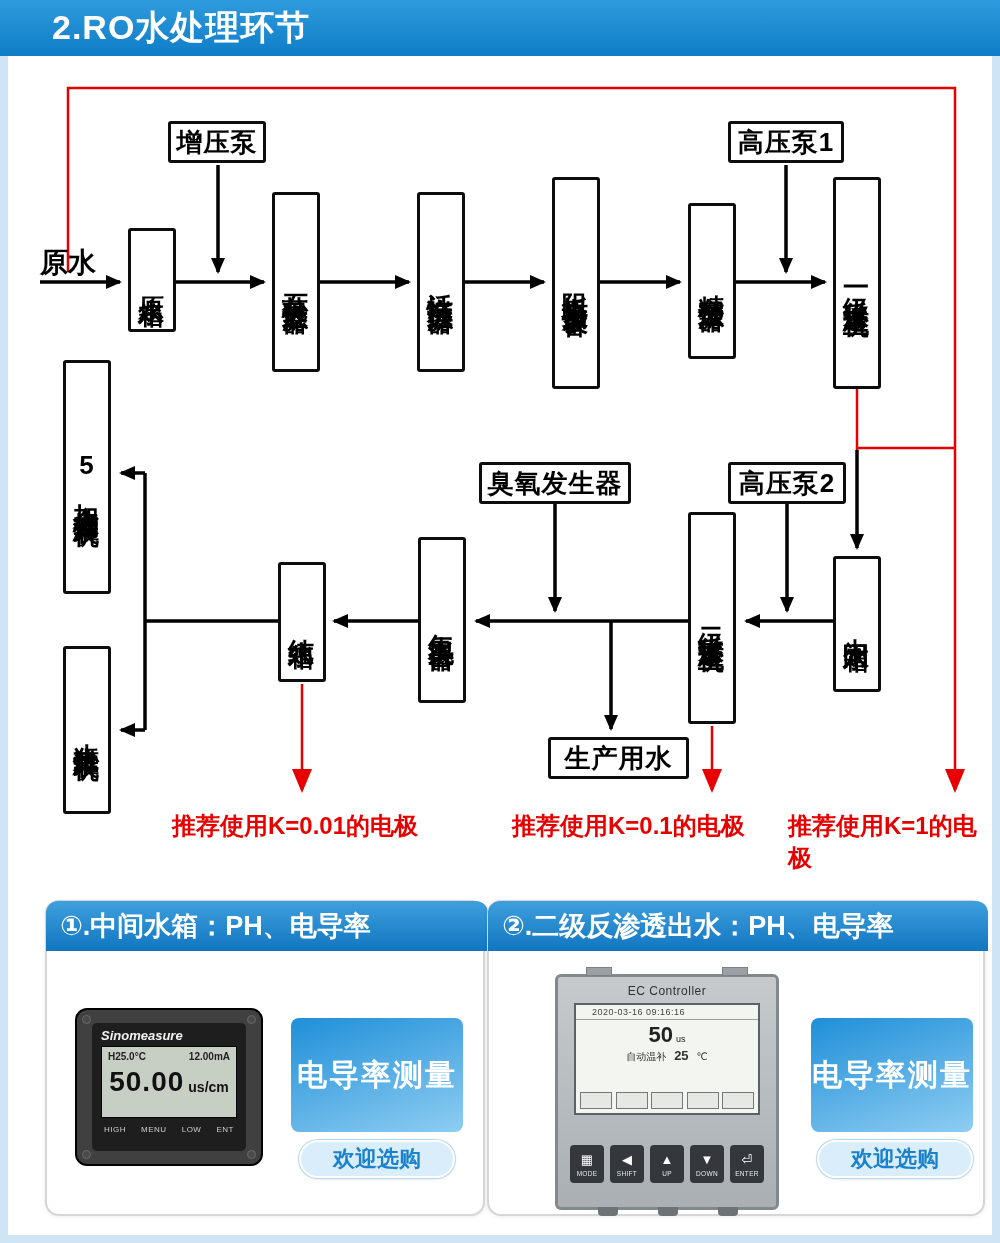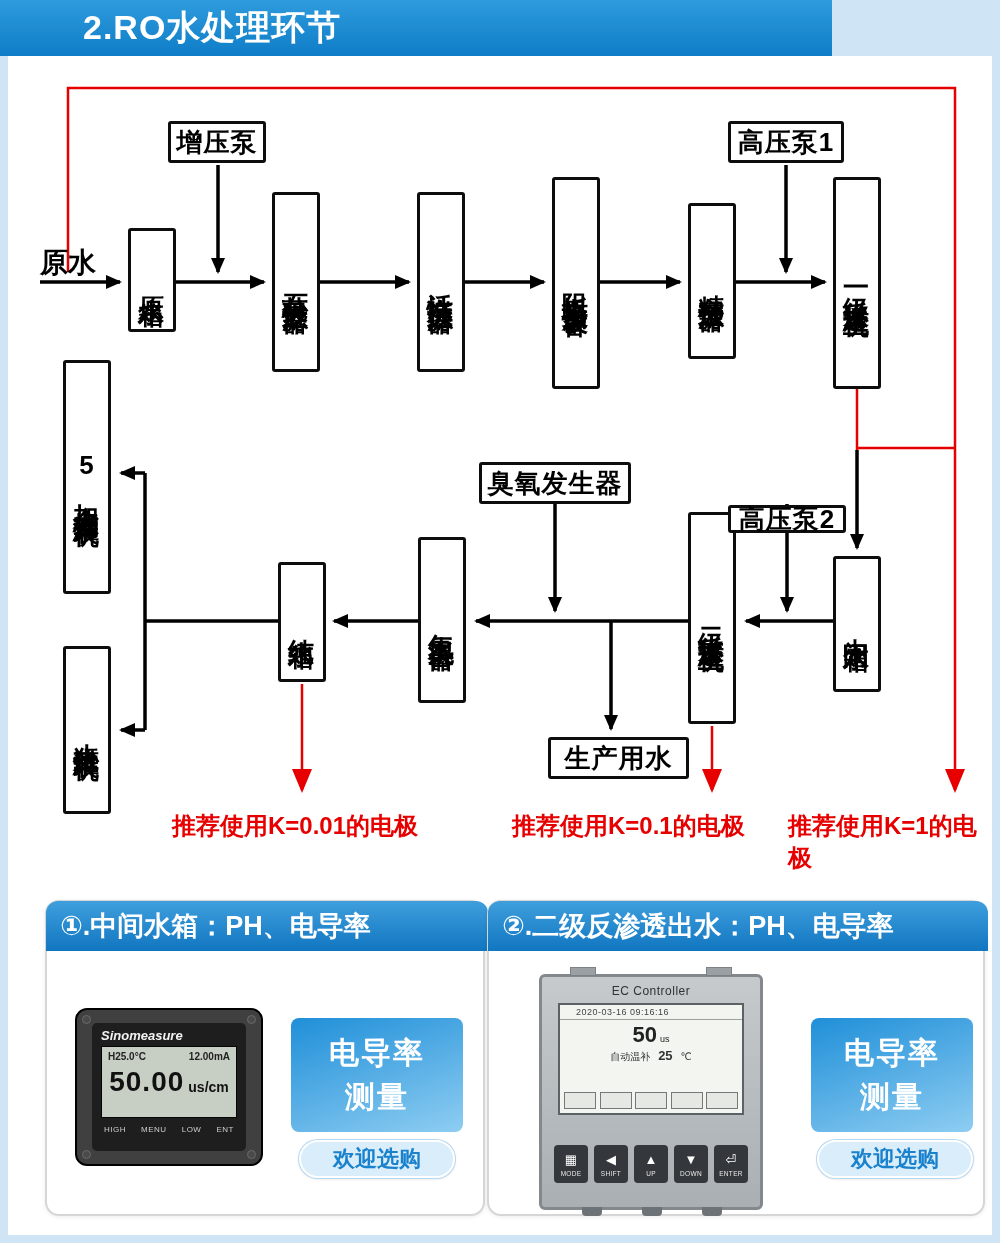--- a/index.html
+++ b/index.html
@@ -1,62 +1,62 @@
 <!DOCTYPE html>
 <html><head>
 <meta charset="utf-8">
 <style>
   * { box-sizing: border-box; }
   body { margin:0; background:#e8eef3; font-family:"Liberation Sans","DejaVu Sans",sans-serif; }
   .page { position:relative; width:1000px; height:1243px; background:#cfe4f4; overflow:hidden; margin:0 auto; }
   .content-bg { position:absolute; left:8px; top:56px; width:984px; height:1179px; background:#fff; }
 
   
-  .main-header { position:absolute; left:0; top:0; width:832px; height:56px;
-    background:linear-gradient(180deg,#2e9bdd 0%,#0f7dc7 100%); display:flex; align-items:center; z-index:3;padding-left:31px; }
+  .main-header { position:absolute; left:0; top:0; width:1000px; height:56px;
+    background:linear-gradient(180deg,#2e9bdd 0%,#0f7dc7 100%); display:flex; align-items:center; z-index:3; }
   .main-title { color:#fff; font-size:34px; font-weight:700; padding-left:52px; letter-spacing:1px; }
 
   
   .arrows { position:absolute; left:0; top:0; z-index:1; }
   .vbox, .hbox { position:absolute; border:3px solid #0d0d0d; border-radius:3px; background:#fff;
     display:flex; align-items:center; justify-content:center; color:#000; font-weight:700; z-index:2; }
   .vbox { writing-mode:vertical-rl; text-orientation:upright; font-size:26px; letter-spacing:3px; }
   .hbox { font-size:26px; letter-spacing:1px; }
   .plain-label { position:absolute; font-size:28px; font-weight:700; color:#000; z-index:2; }
   .red-note { position:absolute; font-size:24px; font-weight:700; color:#e60000; z-index:2; letter-spacing:0px; }
 
   
   .panel { position:absolute; background:#fff; border:2px solid #d6d6d6; border-radius:14px; z-index:2;
     box-shadow:0 1px 4px rgba(0,0,0,0.08); }
   .panel-header { position:absolute; left:-1px; top:-1px; height:50px; border-radius:12px 12px 0 0;
     background:linear-gradient(180deg,#3f9fdd 0%,#1176c1 100%); display:flex; align-items:center; }
   .panel-header span { color:#fff; font-size:27px; font-weight:700; padding-left:14px; white-space:nowrap; }
   .measure-box { position:absolute; border-radius:8px; background:linear-gradient(160deg,#1f8fd8 0%,#8ecdf2 100%);
-    display:flex; flex-direction:column; align-items:center; justify-content:center; color:#fff;
+    display:flex; flex-direction:row; align-items:center; justify-content:center; color:#fff;
     font-size:30px; font-weight:700; line-height:44px; letter-spacing:2px; }
   .cta-pill { position:absolute; height:38px; border-radius:19px; background:#d9edfb; border:2px solid #fff;
     box-shadow:0 0 0 1px #b5d9f2, 0 1px 3px rgba(0,0,0,0.15); color:#1a82cc; font-size:22px; font-weight:700;
     display:flex; align-items:center; justify-content:center; cursor:pointer; }
 
   
   .device1 { position:absolute; background:#404040; border:2px solid #000; border-radius:12px; }
   .screw { position:absolute; width:9px; height:9px; border-radius:50%; background:#4a4a4a; border:1px solid #6a6a6a; }
   .dev1-face { position:absolute; left:15px; top:13px; right:15px; bottom:13px; background:#1e1e1e; border-radius:5px; }
   .dev1-brand { color:#f2f2f2; font-size:13px; font-weight:700; font-style:italic; margin:5px 0 3px 9px; }
   .dev1-lcd { margin:0 9px; height:72px; background:#c7cfc5; border:1px solid #060606; padding:4px 6px; }
   .lcd-row { display:flex; justify-content:space-between; font-size:10px; font-weight:700; color:#222; }
   .lcd-main { display:flex; align-items:flex-end; justify-content:center; margin-top:4px; color:#111; }
   .lcd-val { font-size:28px; font-weight:700; letter-spacing:1px; }
   .lcd-unit { font-size:14px; font-weight:700; margin:0 0 3px 4px; }
   .dev1-keys { display:flex; justify-content:space-between; margin:7px 12px 0 12px; }
   .dev1-keys span { color:#cfcfcf; font-size:8px; letter-spacing:0.5px; }
 
   
   .device2 { position:absolute; background:linear-gradient(180deg,#c6cacd 0%,#a9afb3 100%);
-    border:3px solid #83888c; border-radius:6px; }
+    border:3px solid #83888c; border-radius:6px;margin-left:16px; }
   .dev2-tab { position:absolute; width:26px; height:9px; background:#9aa0a4; border:1px solid #7c8185; }
   .dev2-title { text-align:center; font-size:12px; color:#2e3336; margin-top:7px; letter-spacing:0.5px; }
   .dev2-screen { position:absolute; left:16px; top:26px; width:186px; height:112px; background:#f3f5f0; border:2px solid #5c6165; }
   .dev2-date { font-size:9px; color:#444; border-bottom:1px solid #9aa09a; padding:2px 16px; letter-spacing:0.5px; }
   .dev2-main { display:flex; align-items:flex-end; justify-content:center; margin-top:2px; color:#222; }
   .dev2-val { font-size:22px; font-weight:700; }
   .dev2-unit { font-size:9px; margin:0 0 4px 3px; }
   .dev2-temp { display:flex; justify-content:center; gap:8px; align-items:baseline; font-size:10px; color:#333; }
   .dev2-tval { font-size:13px; font-weight:700; }
   .dev2-softkeys { position:absolute; left:4px; bottom:4px; right:4px; display:flex; justify-content:space-between; }
@@ -128,21 +128,21 @@
   <div class="vbox" style="left:688px; top:203px; width:48px; height:156px;">精密过滤器</div>
   <div class="hbox" style="left:728px; top:121px; width:116px; height:42px;">高压泵1</div>
   <div class="vbox" style="left:833px; top:177px; width:48px; height:212px;">一级反渗透主机</div>
 
   <div class="vbox" style="left:63px; top:360px; width:48px; height:234px;">5加仑大桶灌装机</div>
   <div class="vbox" style="left:63px; top:646px; width:48px; height:168px;">小瓶灌装机</div>
   <div class="vbox" style="left:278px; top:562px; width:48px; height:120px;">纯水箱</div>
   <div class="vbox" style="left:418px; top:537px; width:48px; height:166px;">气水混合器</div>
   <div class="hbox" style="left:479px; top:462px; width:152px; height:42px;">臭氧发生器</div>
   <div class="vbox" style="left:688px; top:512px; width:48px; height:212px;">二级反渗透主机</div>
-  <div class="hbox" style="left:728px; top:462px; width:118px; height:28px;margin-top:43px;">高压泵2</div>
+  <div class="hbox" style="left:728px; top:462px; width:118px; height:42px;">高压泵2</div>
   <div class="vbox" style="left:833px; top:556px; width:48px; height:136px;">中间水箱</div>
   <div class="hbox" style="left:548px; top:737px; width:141px; height:42px;">生产用水</div>
 
   <div class="red-note" style="left:172px; top:810px;">推荐使用K=0.01的电极</div>
   <div class="red-note" style="left:512px; top:810px;">推荐使用K=0.1的电极</div>
   <div class="red-note" style="left:788px; top:810px;">推荐使用K=1的电极</div>
 
   <div class="panel" style="left:45px; top:900px; width:440px; height:316px;">
     <div class="panel-header" style="width:442px;">
       <span>①.中间水箱：PH、电导率</span>

